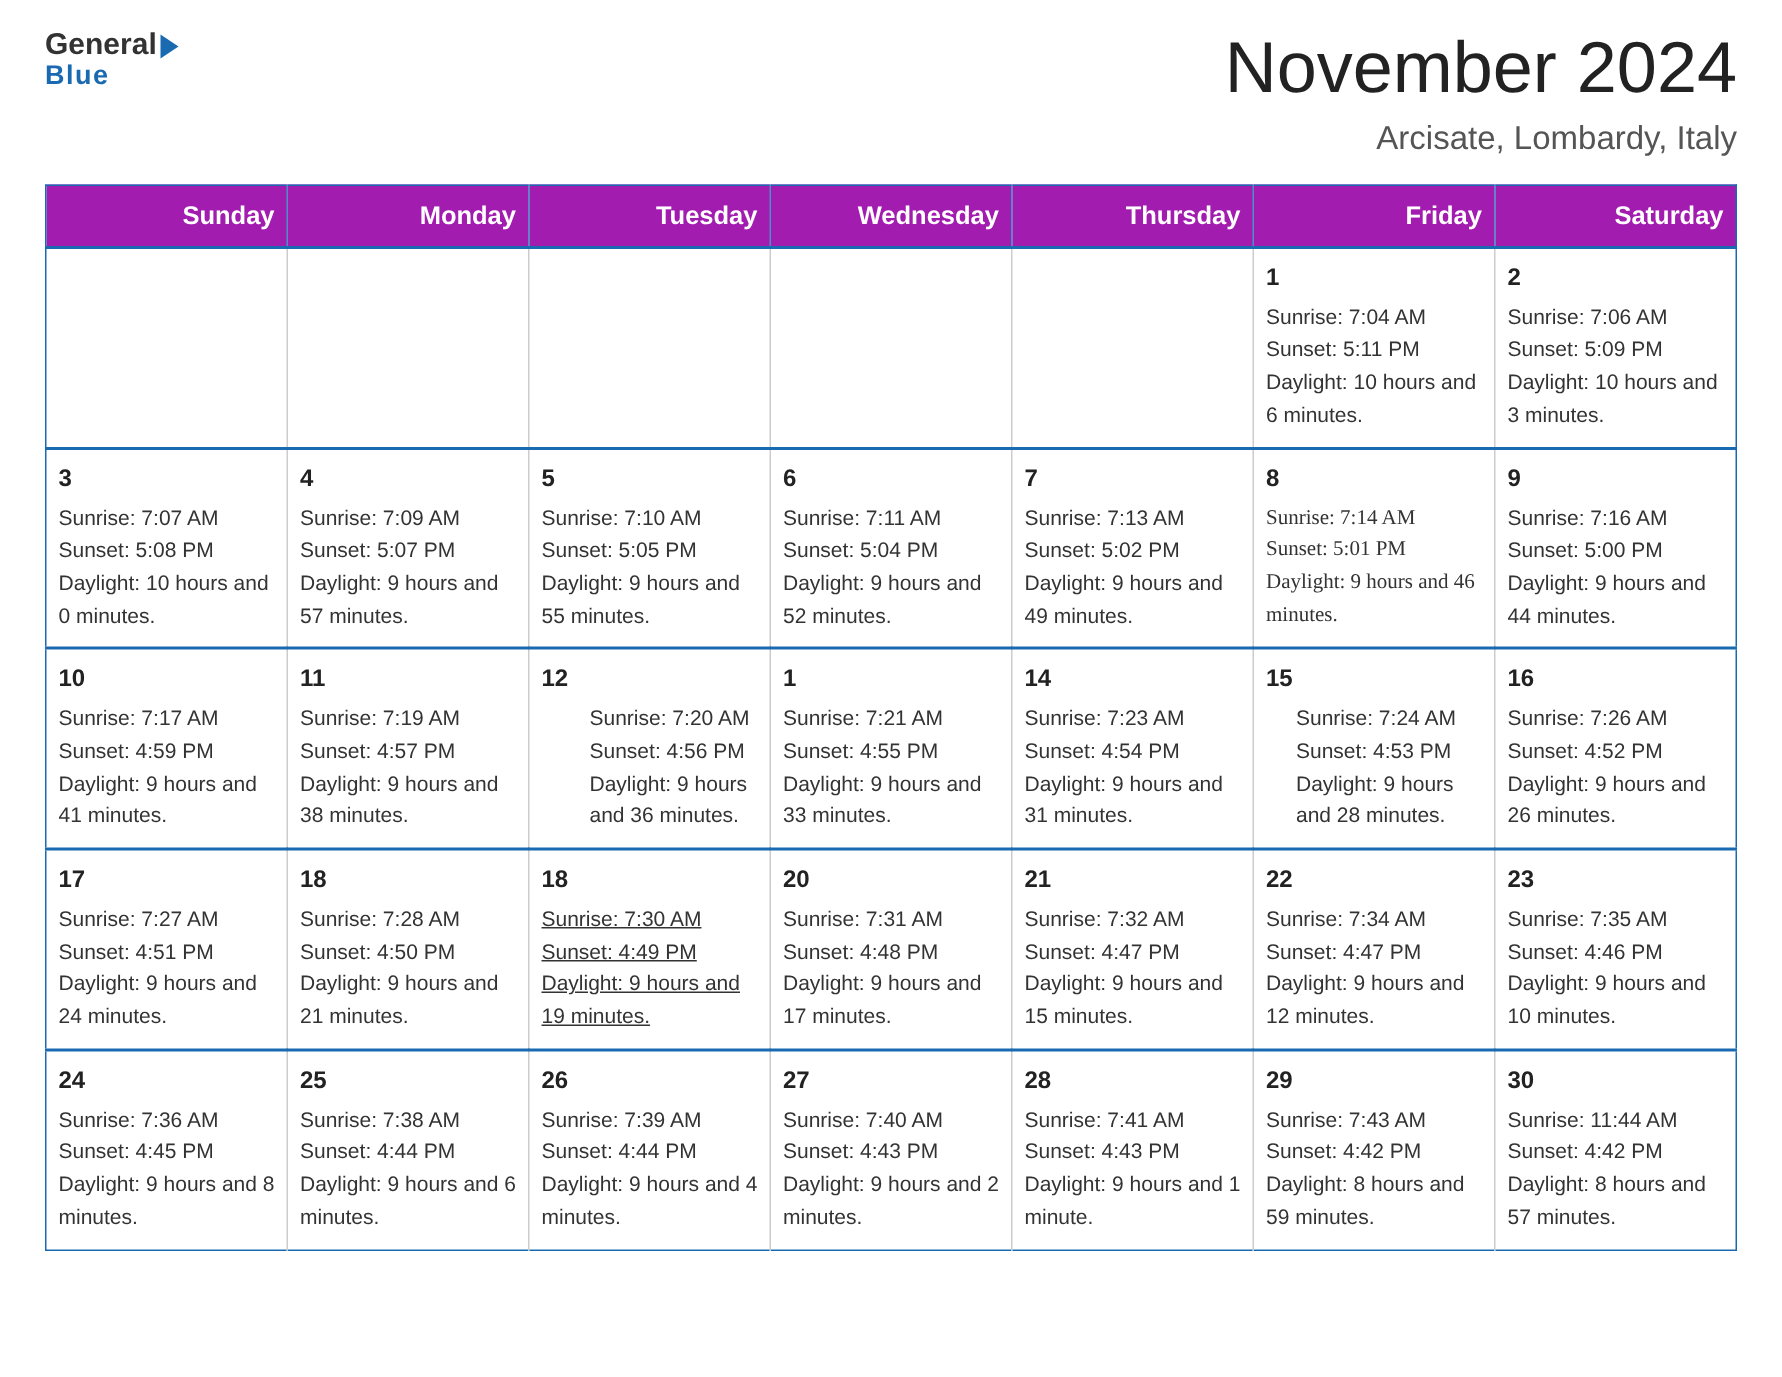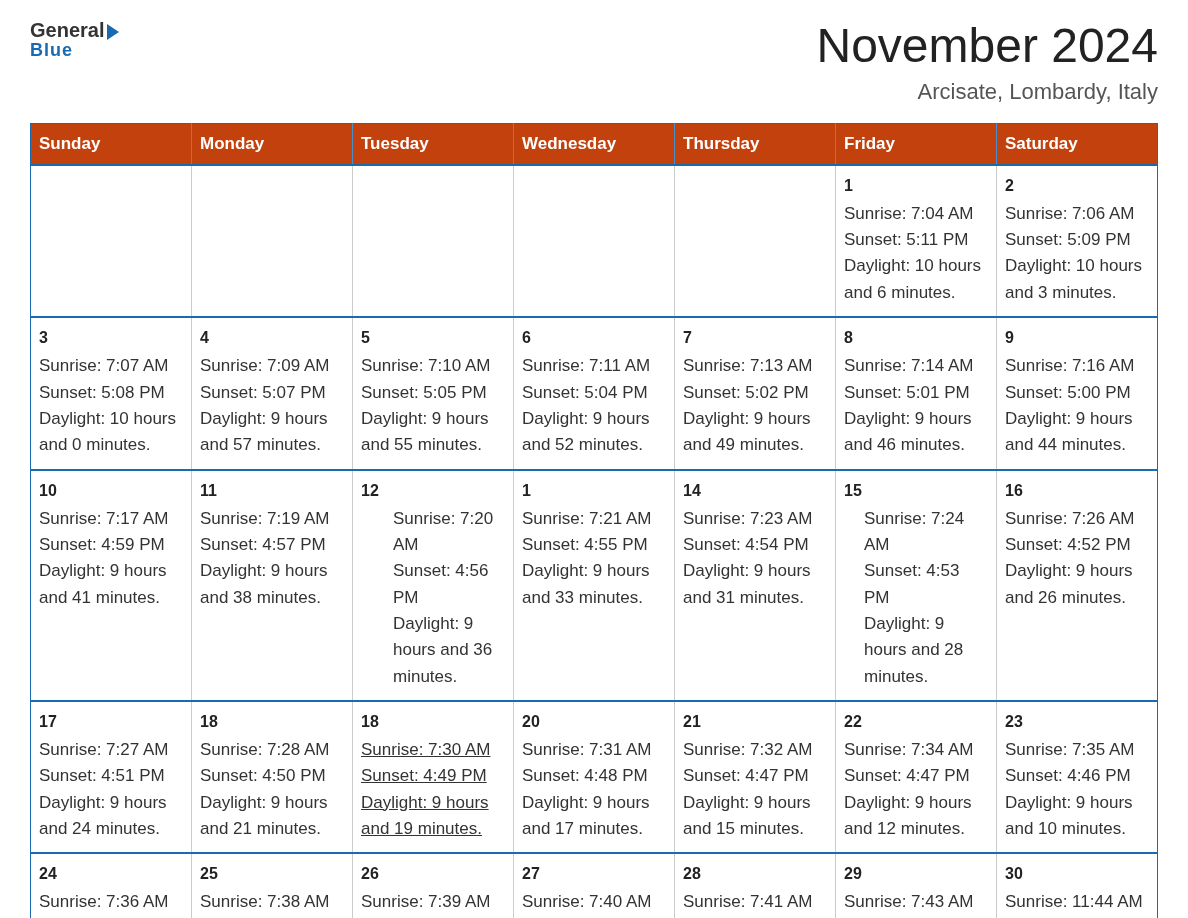--- a/index.html
+++ b/index.html
@@ -47,26 +47,26 @@
       font-size: 22px;
       color: #555;
       margin-top: 6px;
     }
     .calendar-table {
       width: 100%;
       border-collapse: collapse;
       border: 1.5px solid #1a6ab1;
     }
     .calendar-table thead tr th {
-      background-color: #c2410c;
+      background-color: #a21caf;
       color: #fff;
       font-size: 17px;
       font-weight: bold;
       padding: 10px 8px;
-      text-align: left;
+      text-align: right;
       border-right: 1px solid #4a8ecb;
     }
     .calendar-table thead tr th:last-child {
       border-right: none;
     }
     .calendar-table tbody tr {
       border-top: 2px solid #1a6ab1;
     }
     .calendar-table tbody tr td {
       vertical-align: top;
@@ -82,21 +82,21 @@
       border-right: none;
     }
     .day-number {
       font-size: 16px;
       font-weight: bold;
       color: #222;
       display: block;
       margin-bottom: 3px;
     }
     .day-info {
-      font-size: 17px;
+      font-size: 14px;
       color: #333;
       line-height: 1.55;
     }
     .empty-cell {
       background: #fff;
     }
   </style>
 </head>
 <body>
 
@@ -171,21 +171,21 @@
 Daylight: 9 hours and 52 minutes.</div>
         </td>
         <td>
           <span class="day-number">7</span>
           <div class="day-info" style="white-space: pre-line;">Sunrise: 7:13 AM
 Sunset: 5:02 PM
 Daylight: 9 hours and 49 minutes.</div>
         </td>
         <td>
           <span class="day-number">8</span>
-          <div class="day-info" style="white-space: pre-line;">Sunrise: 7:14 AM
+          <div class="day-info" style="white-space: pre-line; font-family: Liberation Serif, serif;">Sunrise: 7:14 AM
 Sunset: 5:01 PM
 Daylight: 9 hours and 46 minutes.</div>
         </td>
         <td>
           <span class="day-number">9</span>
           <div class="day-info" style="white-space: pre-line;">Sunrise: 7:16 AM
 Sunset: 5:00 PM
 Daylight: 9 hours and 44 minutes.</div>
         </td>
       </tr>

